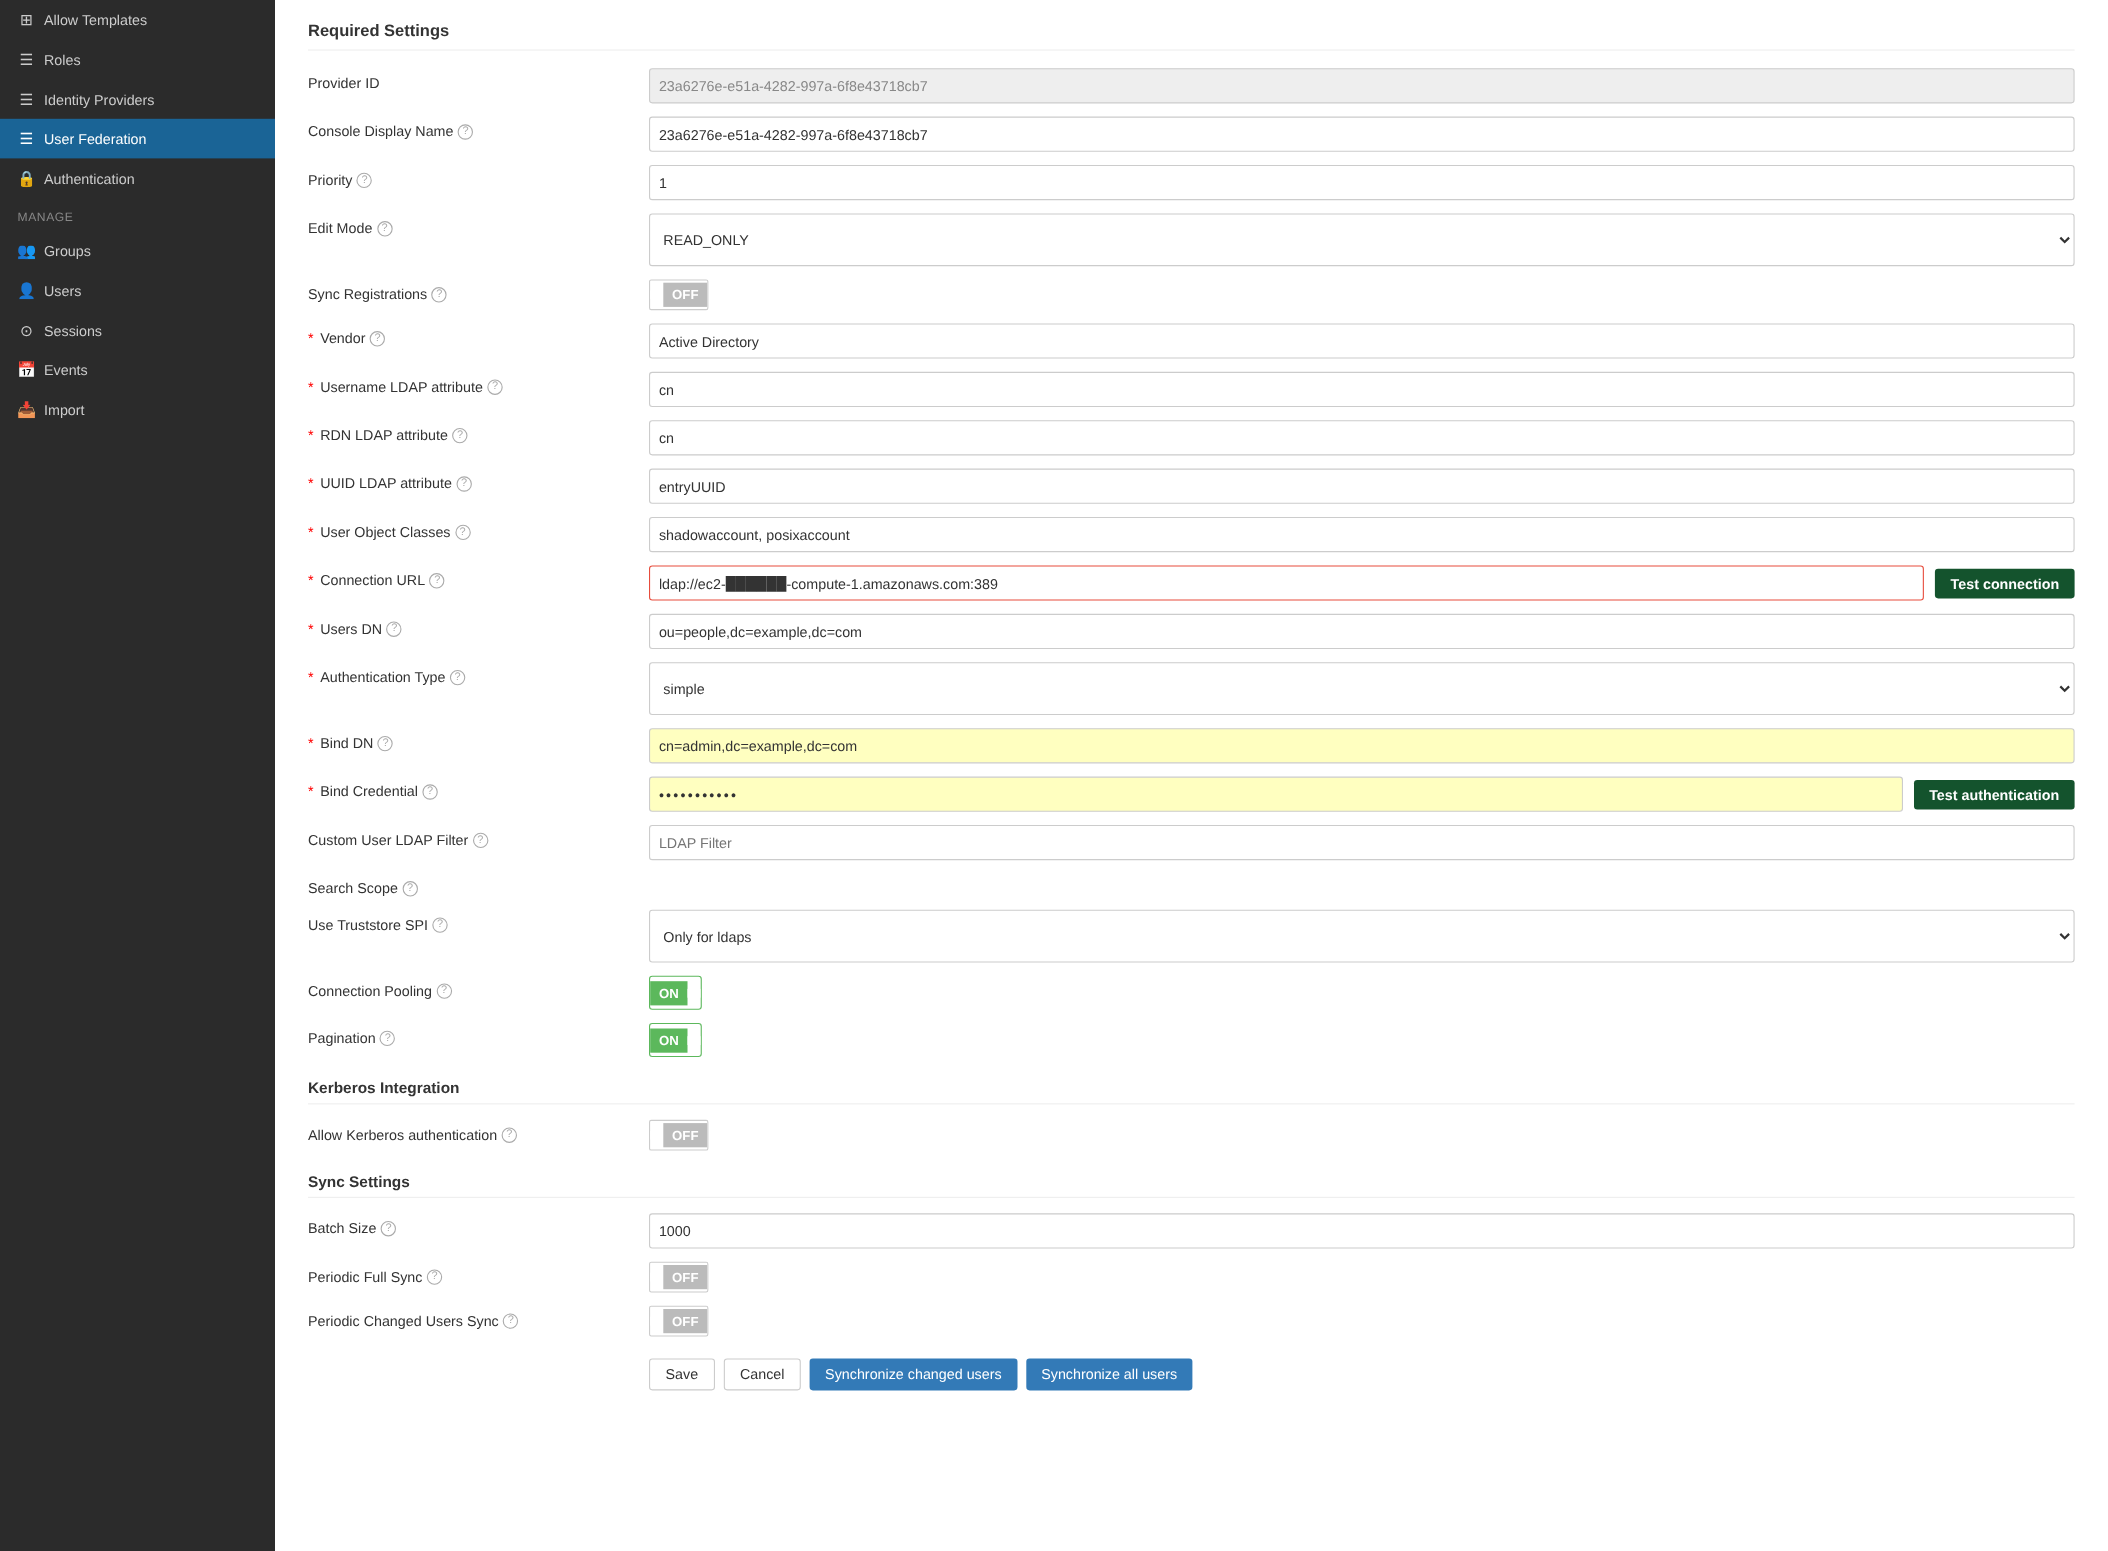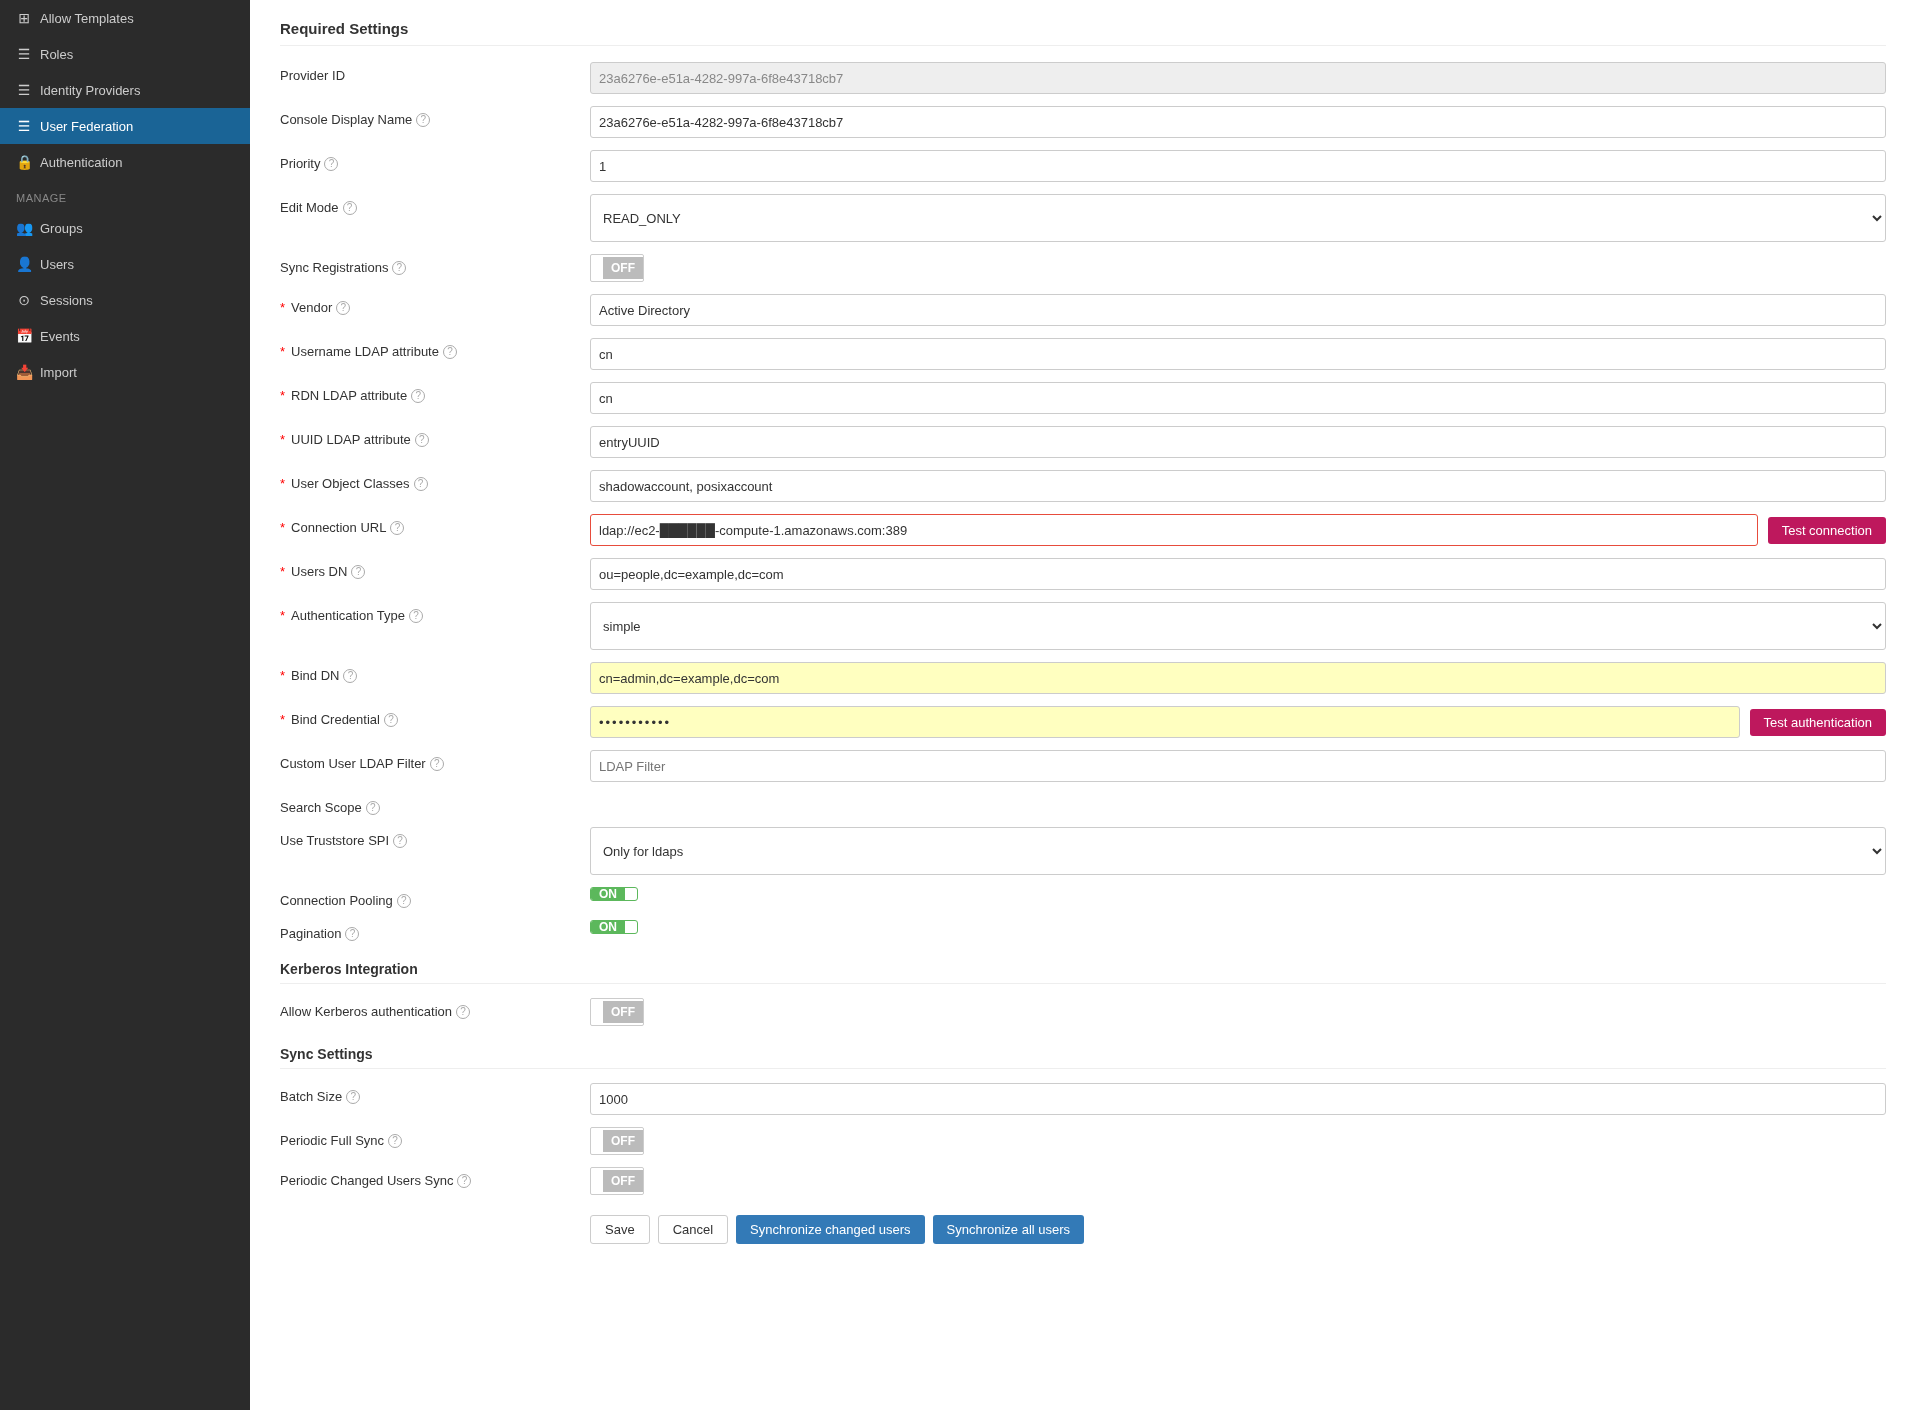--- a/index.html
+++ b/index.html
@@ -129,36 +129,36 @@
     .toggle-off .t-off-white { background: #fff; padding: 4px 6px; color: #333; }
     .toggle-off .t-off-gray { background: #bbb; padding: 4px 8px; color: #fff; font-weight: bold; }
 
     .toggle-on {
       display: inline-flex;
       align-items: center;
       border: 1px solid #5cb85c;
       border-radius: 3px;
       overflow: hidden;
       font-size: 12px;
-      height: 14px;
+      height: 31px;
       cursor: pointer;
     }
     .toggle-on .t-on-blue { background: #5cb85c; padding: 4px 8px; color: #fff; font-weight: bold; }
     .toggle-on .t-on-white { background: #fff; padding: 4px 6px; color: #333; }
 
     .btn {
       padding: 6px 14px;
       font-size: 13px;
       border: none;
       border-radius: 3px;
       cursor: pointer;
     }
     .btn-primary { background: #337ab7; color: #fff; }
     .btn-default { background: #fff; color: #333; border: 1px solid #ccc; }
-    .btn-info { background: #be185d; color: #fff; white-space: nowrap; }
+    .btn-info { background: #14532d; color: #fff; white-space: nowrap; font-weight: bold; }
 
     .kerberos-section, .sync-section {
       margin-top: 20px;
     }
 
     .subsection-title {
       font-size: 14px;
       font-weight: bold;
       color: #333;
       margin-bottom: 14px;

